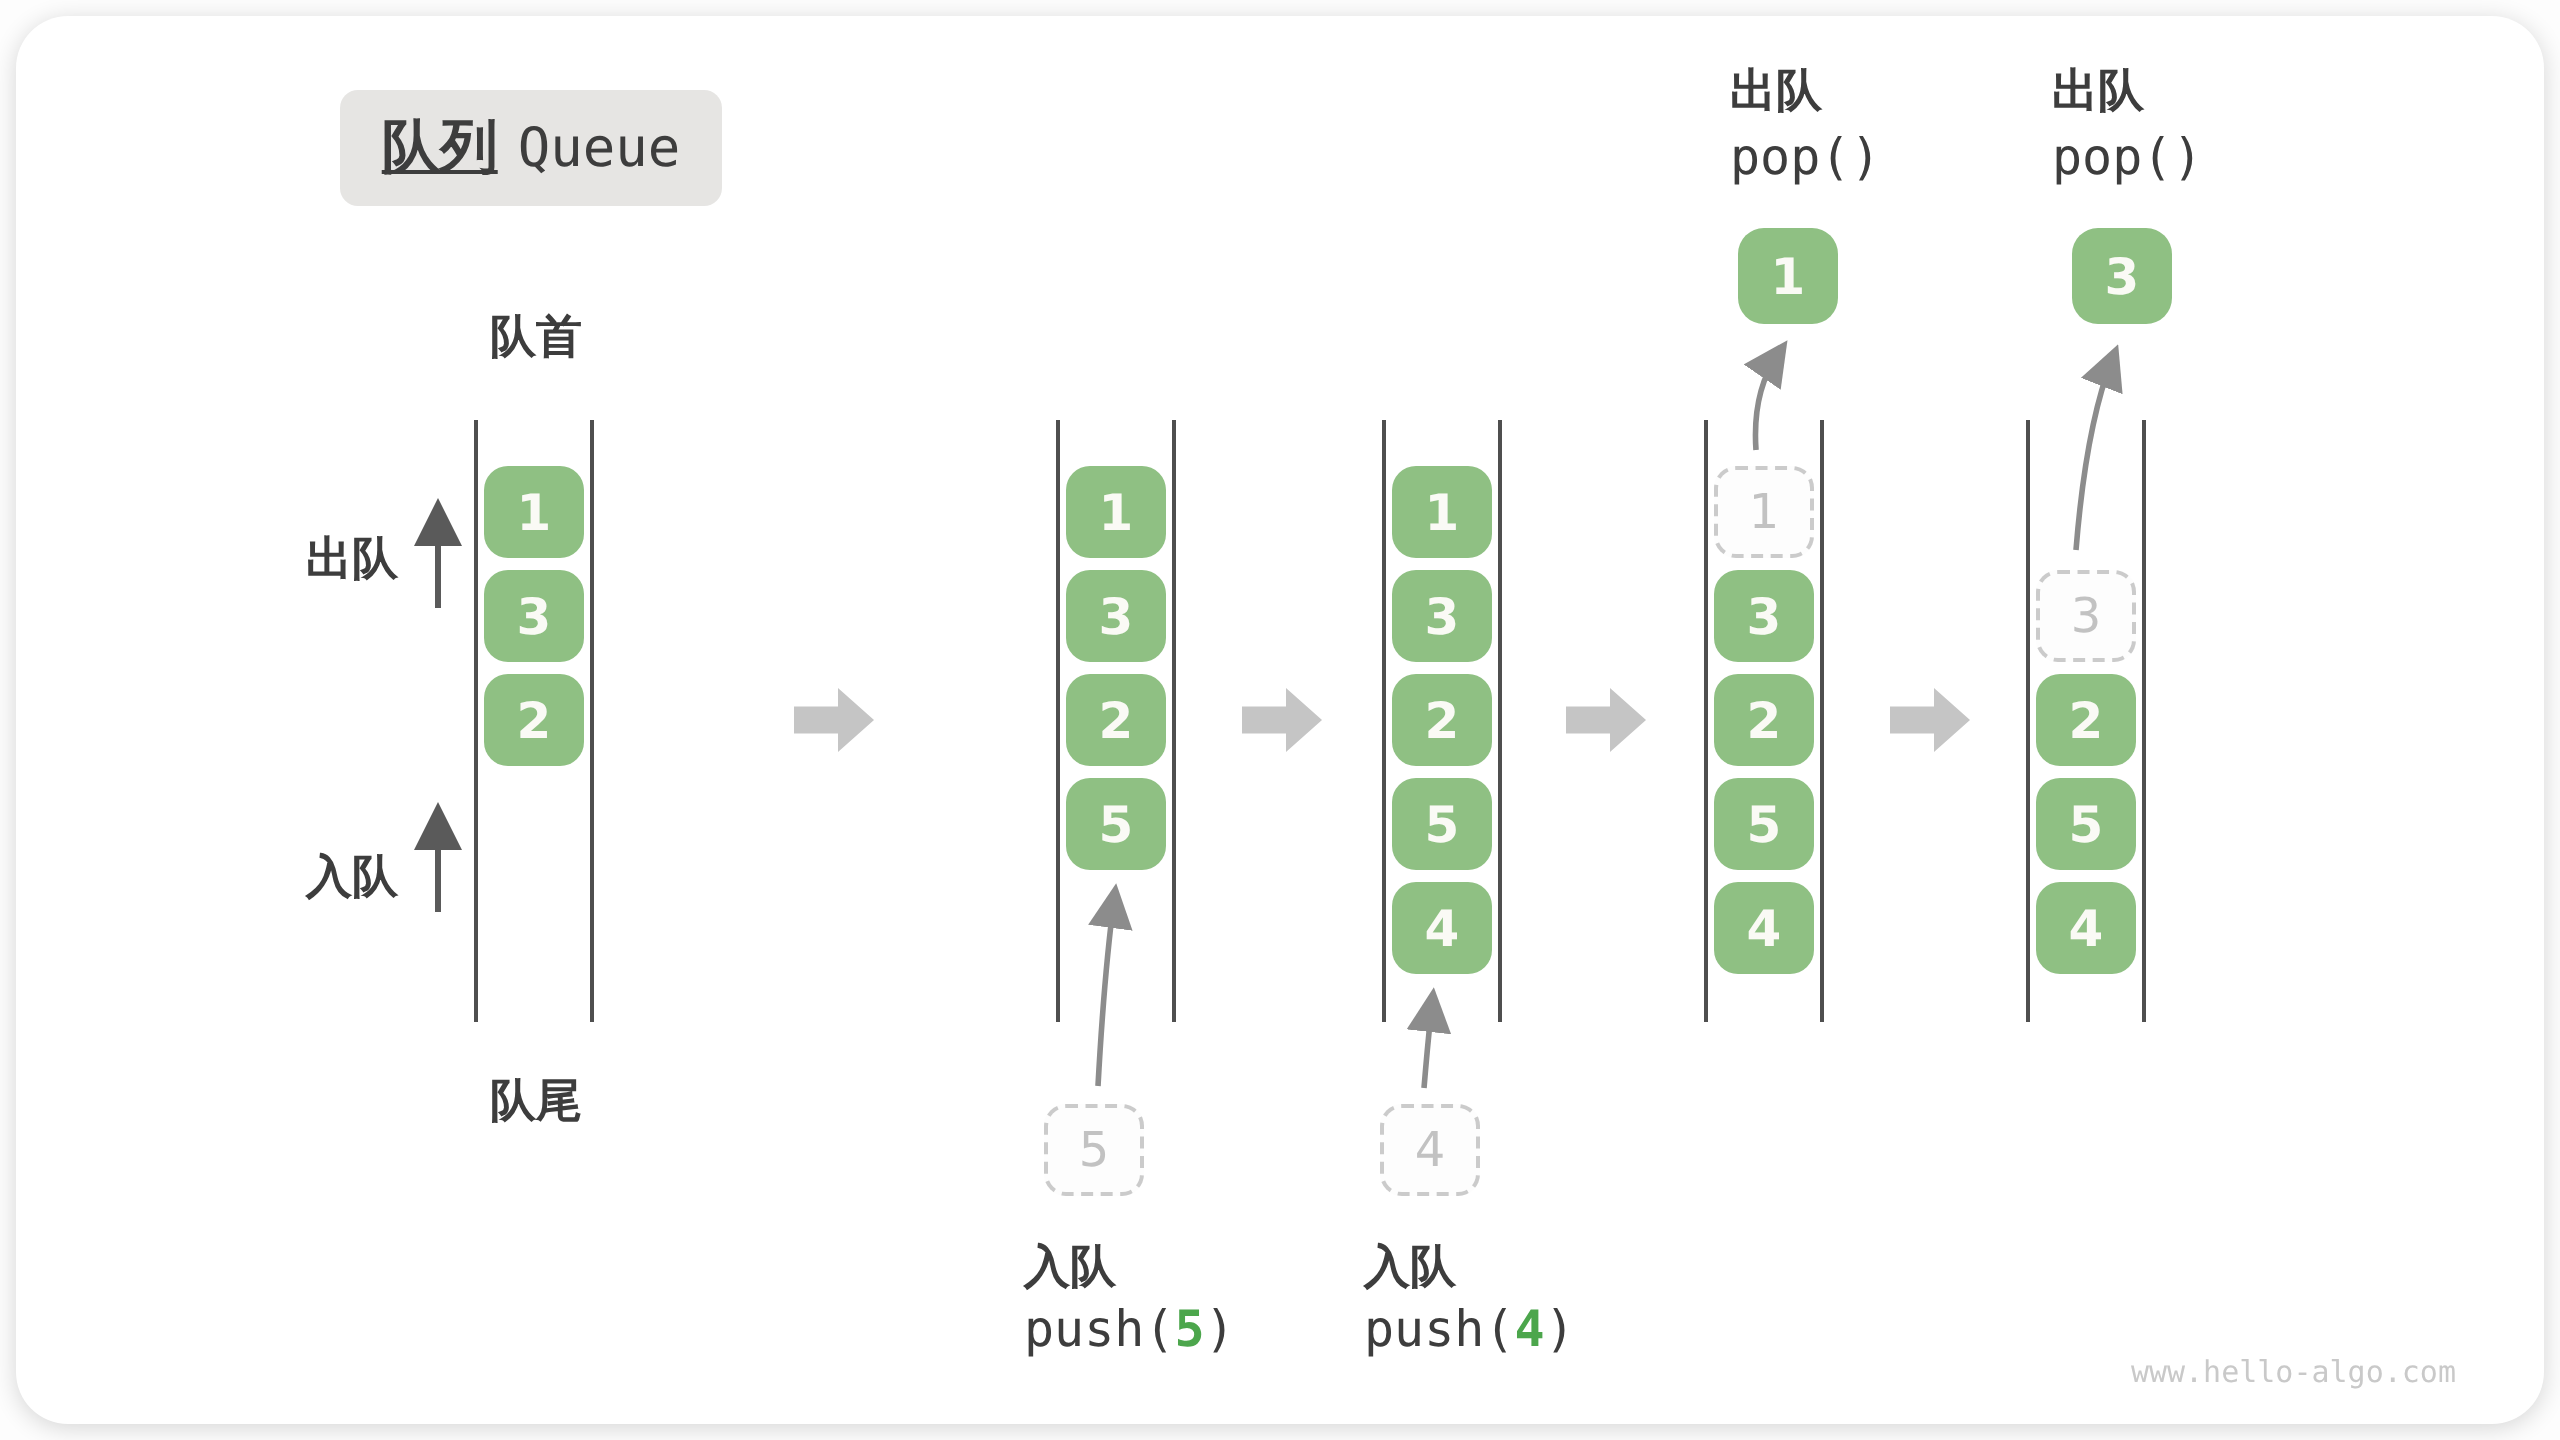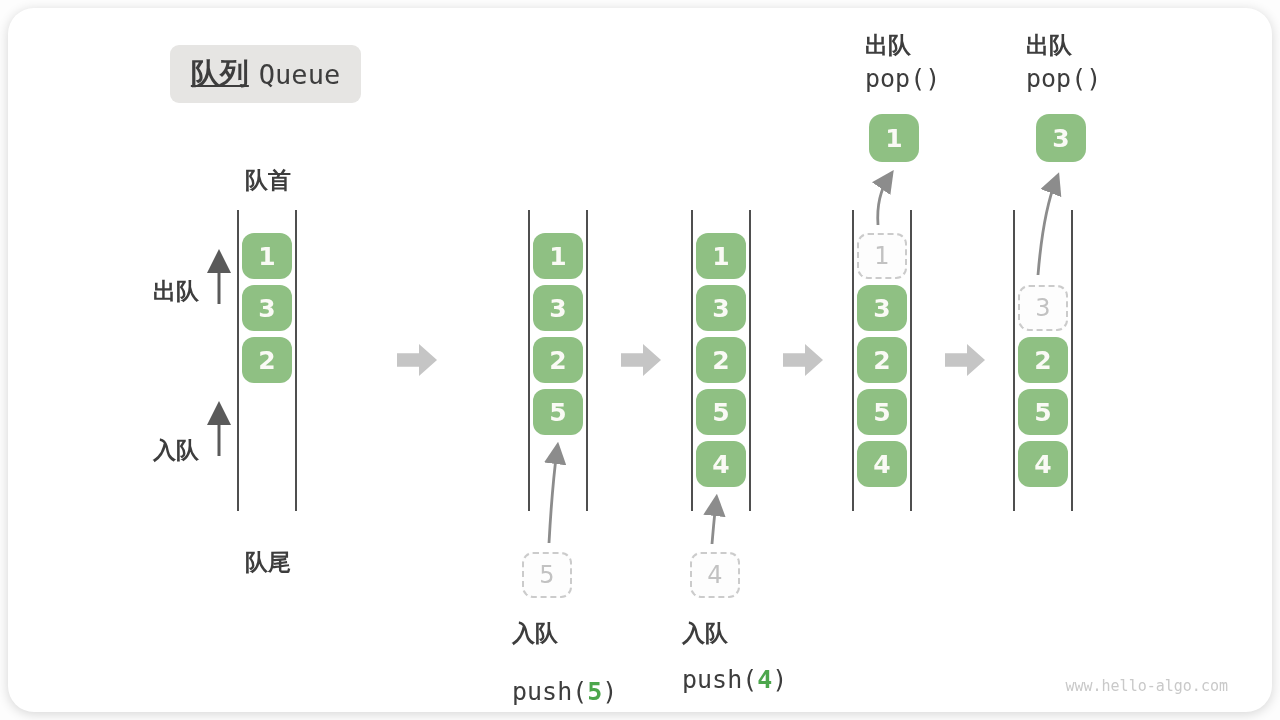--- a/index.html
+++ b/index.html
@@ -28,21 +28,21 @@
     position: absolute; left: 170px; top: 45px; width: 191px; height: 58px;
     background: var(--badge-bg); border-radius: 9px;
     display: flex; align-items: center; justify-content: center; gap: 10px;
     color: var(--text-dark);
   }
   .badge-zh { font: 700 29px "Liberation Sans", sans-serif; text-decoration: underline; }
   .badge-en { font: 400 27px "DejaVu Sans Mono", monospace; }
 
   .lbl {
     position: absolute; color: var(--text-dark);
-    font: 700 23px "Liberation Sans", sans-serif; white-space: nowrap; margin-top: 12px;
+    font: 700 23px "Liberation Sans", sans-serif; white-space: nowrap;
   }
 
   .queue {
     position: absolute; top: 210px; width: 60px; height: 301px;
     border-left: 2px solid var(--wall); border-right: 2px solid var(--wall);
   }
 
   .box {
     position: absolute; width: 50px; height: 46px; border-radius: 12px;
     display: flex; align-items: center; justify-content: center;
@@ -125,24 +125,24 @@
 <div class="box dashed" style="left:1018px; top:285px;">3</div>
 <div class="box" style="left:1018px; top:337px;">2</div>
 <div class="box" style="left:1018px; top:389px;">5</div>
 <div class="box" style="left:1018px; top:441px;">4</div>
 <div class="box popped" style="left:1036px; top:114px;">3</div>
 
 <div class="box dashed" style="left:522px; top:552px;">5</div>
 <div class="box dashed" style="left:690px; top:552px;">4</div>
 
 <div class="action-zh" style="left:512px; top:618px;">入队</div>
-<div class="action-code" style="left:512px; top:677px;"><span>push(</span><span class="arg">5</span><span>)</span></div>
+<div class="action-code" style="left:512px; top:650px;"><span>push(</span><span class="arg">5</span><span>)</span></div>
 
 <div class="action-zh" style="left:682px; top:618px;">入队</div>
-<div class="action-code" style="left:682px; top:665px;text-align:right;"><span>push(</span><span class="arg">4</span><span>)</span></div>
+<div class="action-code" style="left:682px; top:650px;text-align:right;"><span>push(</span><span class="arg">4</span><span>)</span></div>
 
 <div class="action-zh" style="left:865px; top:30px;">出队</div>
 <div class="action-code" style="left:865px; top:64px;">pop()</div>
 
 <div class="action-zh" style="left:1026px; top:30px;">出队</div>
 <div class="action-code" style="left:1026px; top:64px;">pop()</div>
 
 <div class="block-arrow" style="left:397px;"></div>
 <div class="block-arrow" style="left:621px;"></div>
 <div class="block-arrow" style="left:783px;"></div>

